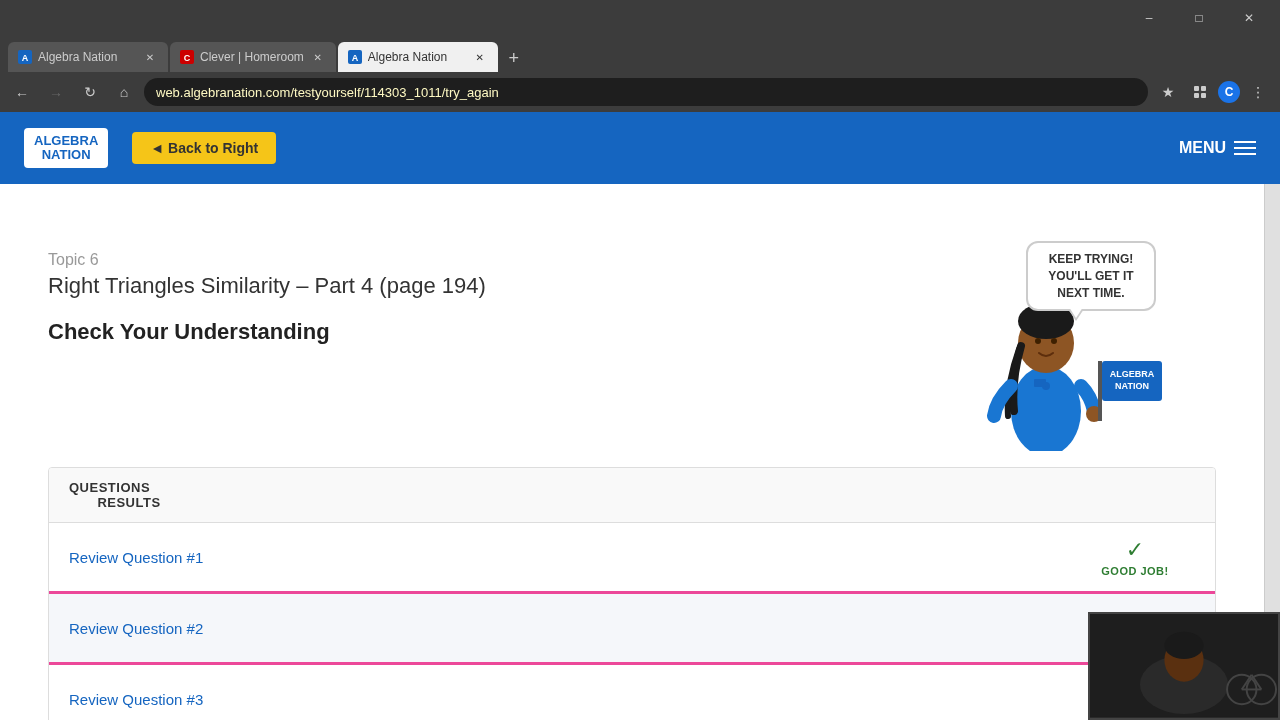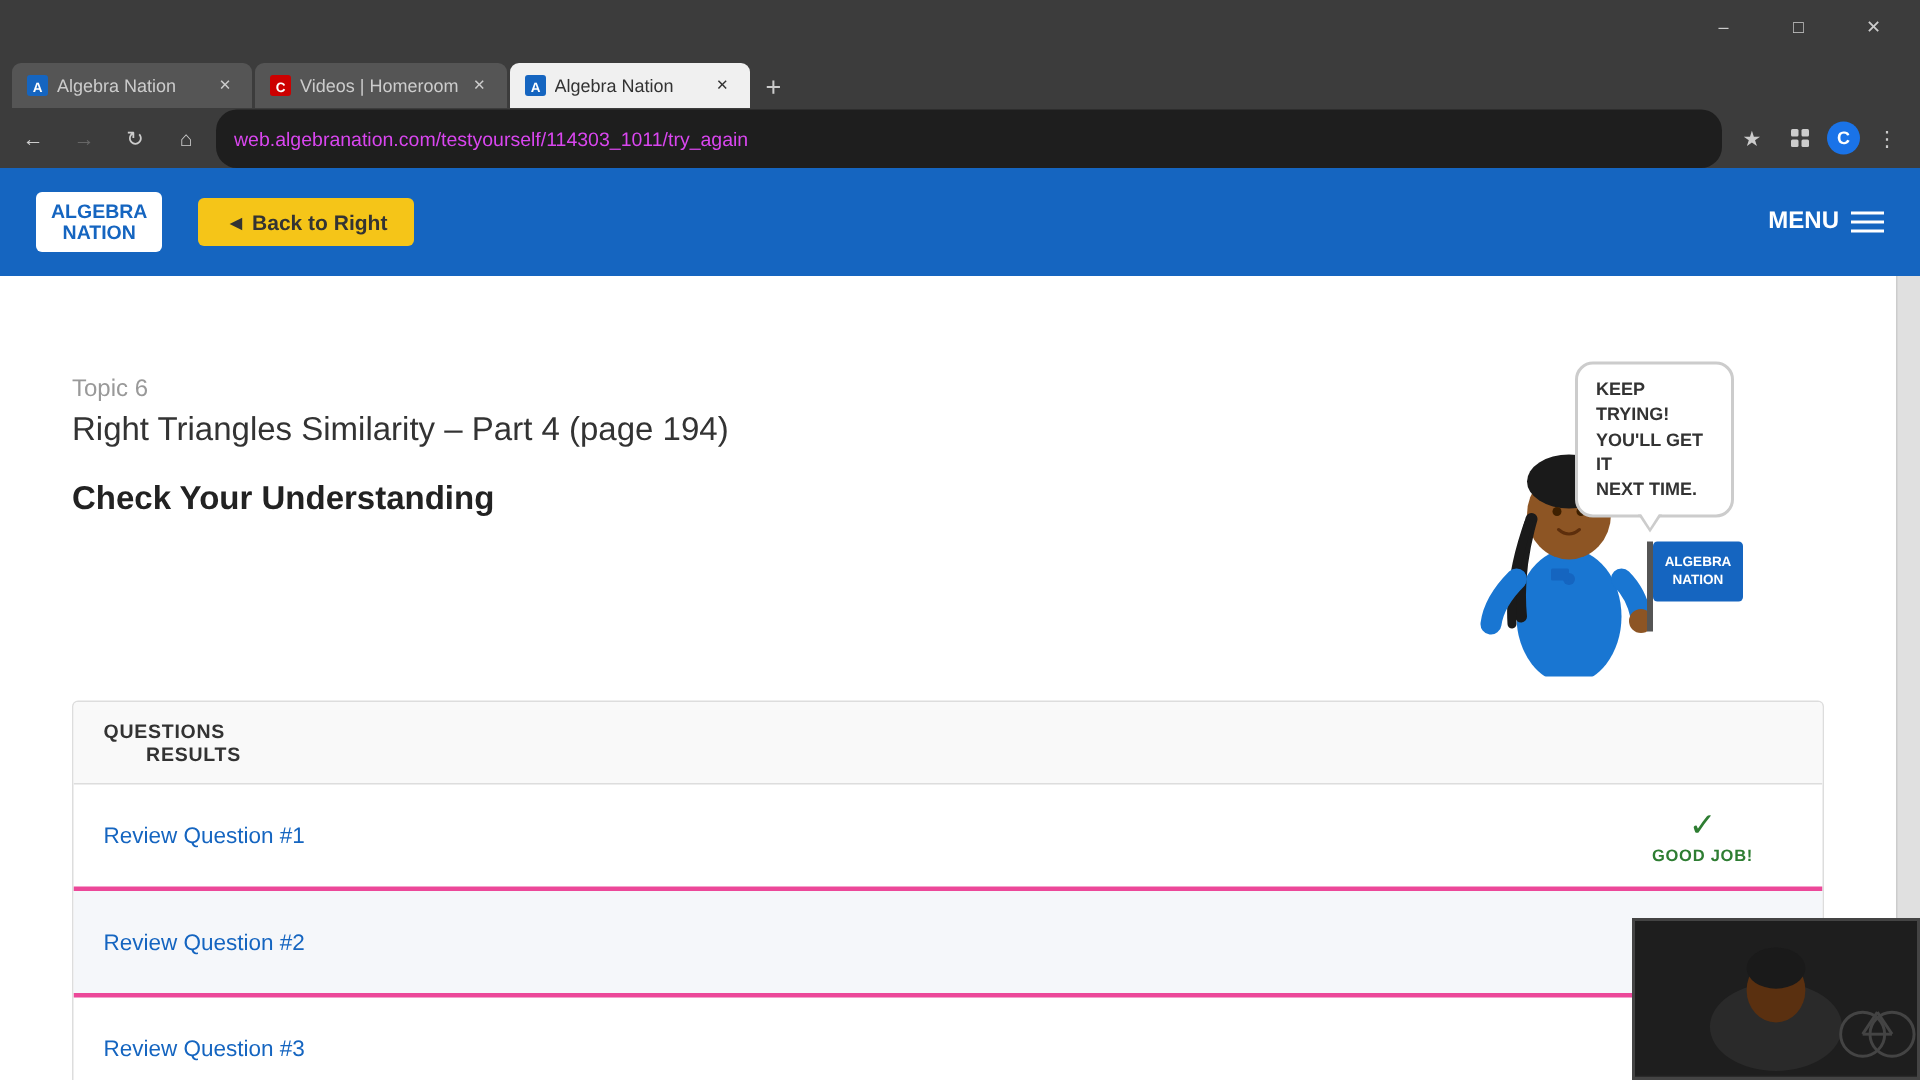--- a/index.html
+++ b/index.html
@@ -116,25 +116,25 @@
       font-size: 14px;
       cursor: pointer;
       border-radius: 50%;
       display: flex;
       align-items: center;
       justify-content: center;
     }
     .nav-btn:disabled { color: #666; cursor: default; }
     .url-bar {
       flex: 1;
-      height: 39px;
+      height: 28px;
       background: #1e1e1e;
       border: none;
       border-radius: 14px;
-      color: #d946ef;
+      color: #fef9c3;
       font-size: 13px;
       padding: 0 12px;
       outline: none;
     }
     .address-icons {
       display: flex;
       gap: 4px;
       align-items: center;
     }
     .addr-icon-btn {
@@ -299,25 +299,26 @@
 
     
     .speech-bubble {
       background: white;
       border: 2px solid #ccc;
       border-radius: 12px;
       padding: 8px 12px;
       font-size: 12px;
       font-weight: bold;
       color: #333;
+      text-align: center;
       line-height: 1.4;
       position: absolute;
       top: -10px;
       right: 60px;
-      width: 106px;
+      width: 130px;
     }
     .speech-bubble::after {
       content: '';
       position: absolute;
       bottom: -12px;
       left: 40px;
       width: 0;
       height: 0;
       border-left: 8px solid transparent;
       border-right: 8px solid transparent;
@@ -451,21 +452,21 @@
         <text x="7" y="11" font-size="9" font-weight="bold" fill="white" text-anchor="middle">A</text>
       </svg>
       <span class="tab-title">Algebra Nation</span>
       <span class="tab-close">✕</span>
     </div>
     <div class="tab">
       <svg class="tab-favicon" viewBox="0 0 14 14">
         <rect width="14" height="14" rx="2" fill="#cc0000"></rect>
         <text x="7" y="11" font-size="9" font-weight="bold" fill="white" text-anchor="middle">C</text>
       </svg>
-      <span class="tab-title">Videos | Homeroom</span>
+      <span class="tab-title">Clever | Homeroom</span>
       <span class="tab-close">✕</span>
     </div>
     <div class="tab active">
       <svg class="tab-favicon" viewBox="0 0 14 14">
         <rect width="14" height="14" rx="2" fill="#1565c0"></rect>
         <text x="7" y="11" font-size="9" font-weight="bold" fill="white" text-anchor="middle">A</text>
       </svg>
       <span class="tab-title">Algebra Nation</span>
       <span class="tab-close">✕</span>
     </div>

